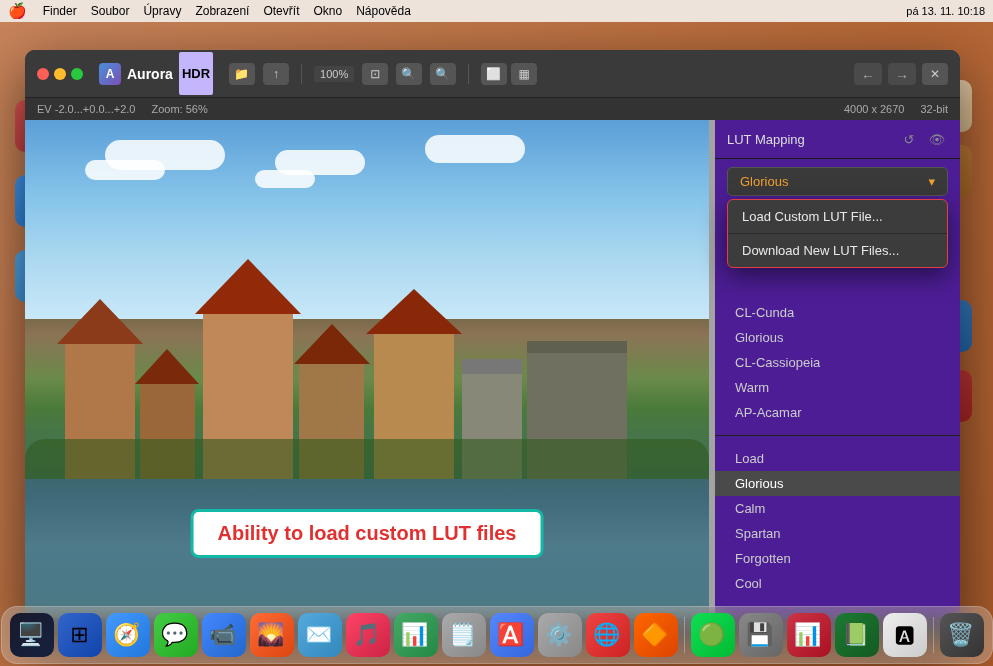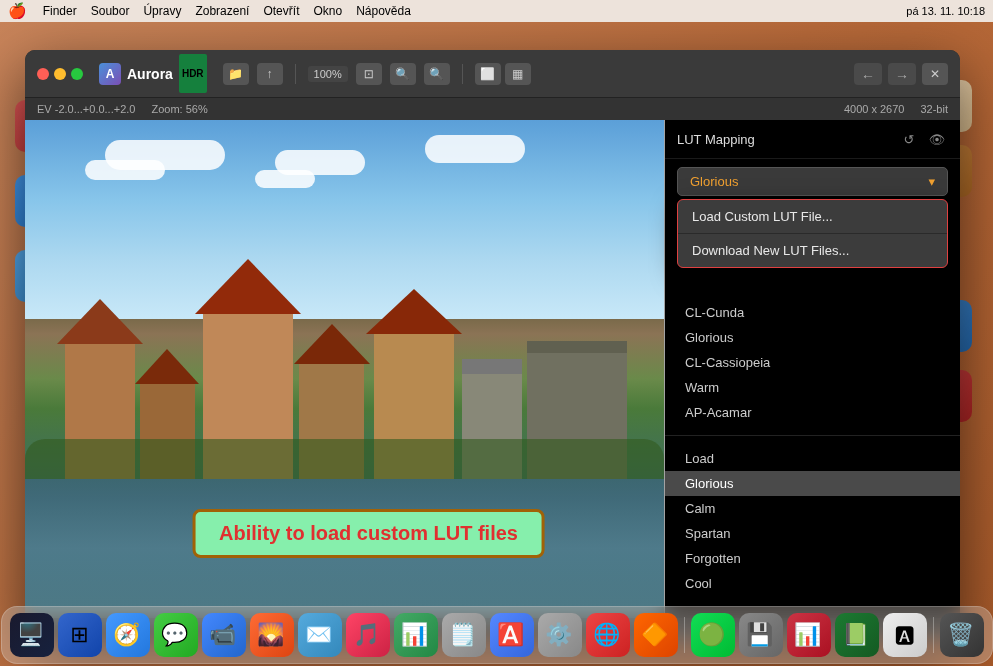--- a/index.html
+++ b/index.html
@@ -95,23 +95,23 @@
       color: white;
       font-size: 12px;
       font-weight: bold;
     }
     .logo-text {
       color: white;
       font-size: 14px;
       font-weight: 600;
     }
     .logo-hdr {
-      background: #15803d;
+      background: #c4b5fd;
       color: black;
-      font-size: 10px;
+      font-size: 13px;
       font-weight: bold;
       padding: 14px 3px;
       border-radius: 2px;
     }
     .toolbar-btn {
       width: 26px;
       height: 22px;
       background: #555;
       border-radius: 4px;
       display: flex;
@@ -175,23 +175,23 @@
     
     .photo-area {
       flex: 1;
       background: #1a1a1a;
       position: relative;
       overflow: hidden;
     }
 
     
     .right-panel {
-      width: 296px;
-      background: #000000;
-      border-left: 1px solid #a3a3a3;
+      width: 251px;
+      background: #4c1d95;
+      border-left: 6px solid #a3a3a3;
       display: flex;
       flex-direction: column;
     }
 
     .panel-header {
       display: flex;
       align-items: center;
       justify-content: space-between;
       padding: 8px 12px;
       border-bottom: 1px solid #1a1a1a;
@@ -302,26 +302,25 @@
       background: #555;
       border-radius: 2px;
     }
 
     
     .caption-overlay {
       position: absolute;
       bottom: 60px;
       left: 50%;
       transform: translateX(-50%);
-      background: #86efac;
-      border: 3px solid #a16207;
+      background: #ffffff;
+      border: 3px solid #14b8a6;
       border-radius: 8px;
       padding: 10px 24px;
       z-index: 60;
-      margin-left: 24px;
     }
     .caption-text {
       color: #e03030;
       font-size: 20px;
       font-weight: bold;
       white-space: nowrap;
     }
 
     
     .dock {

